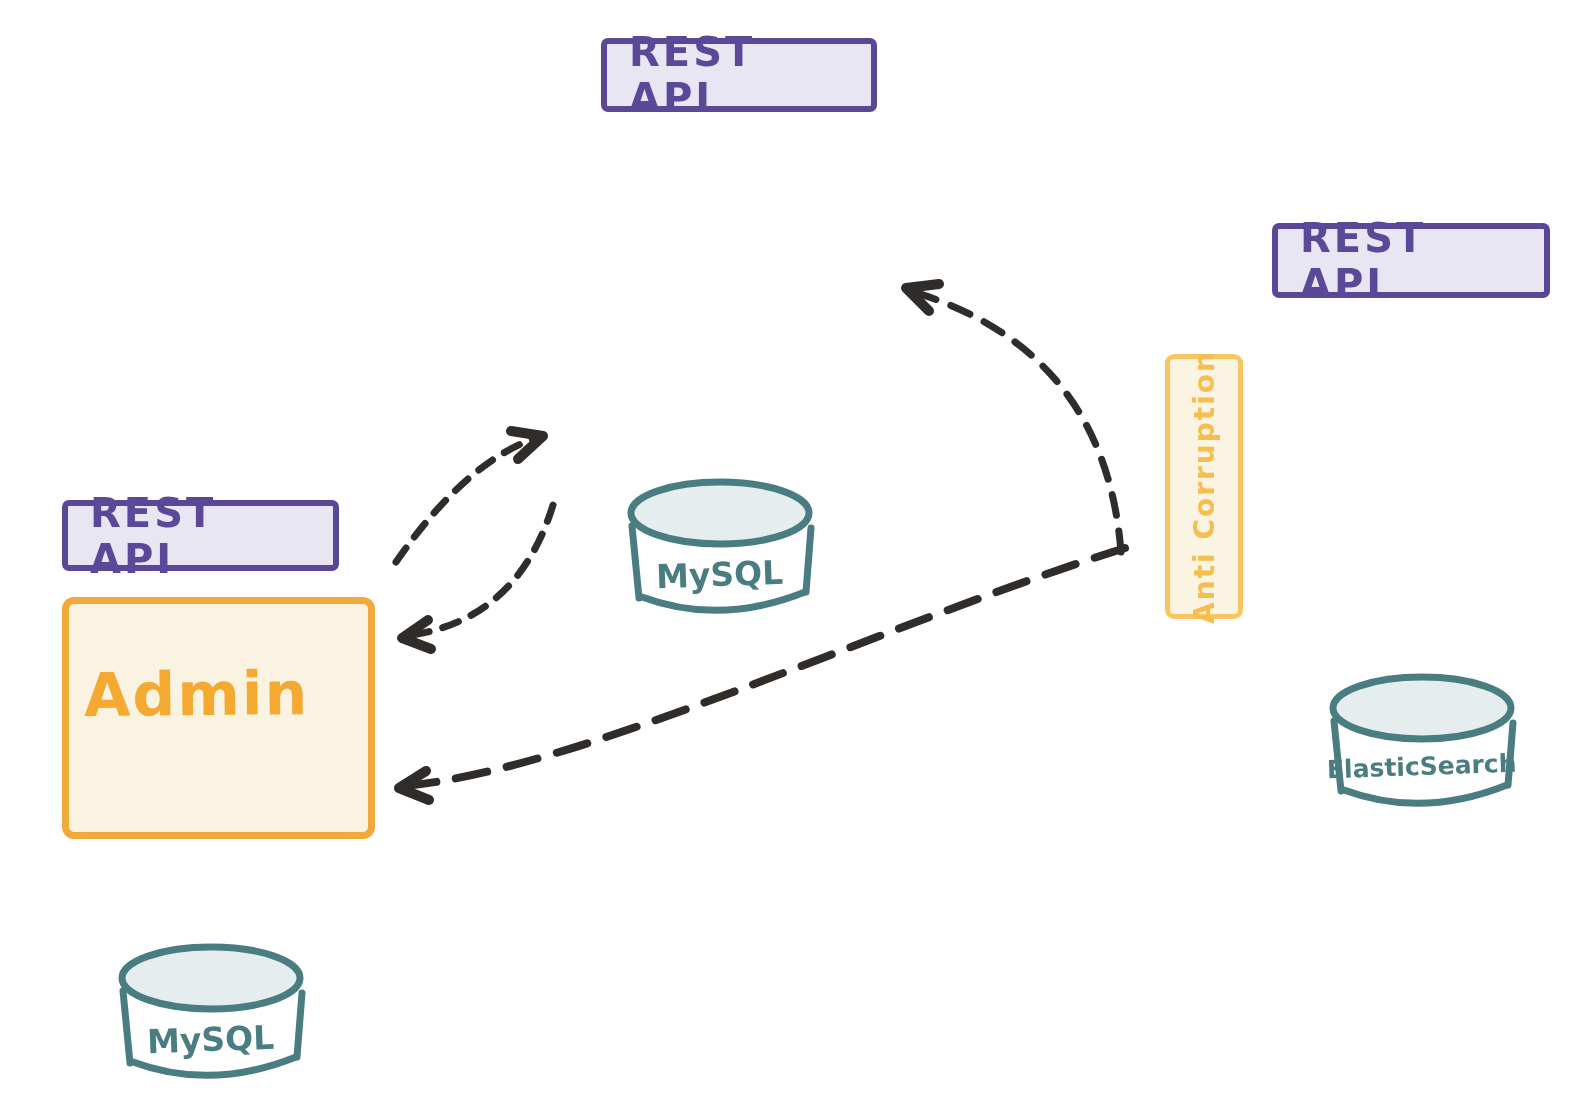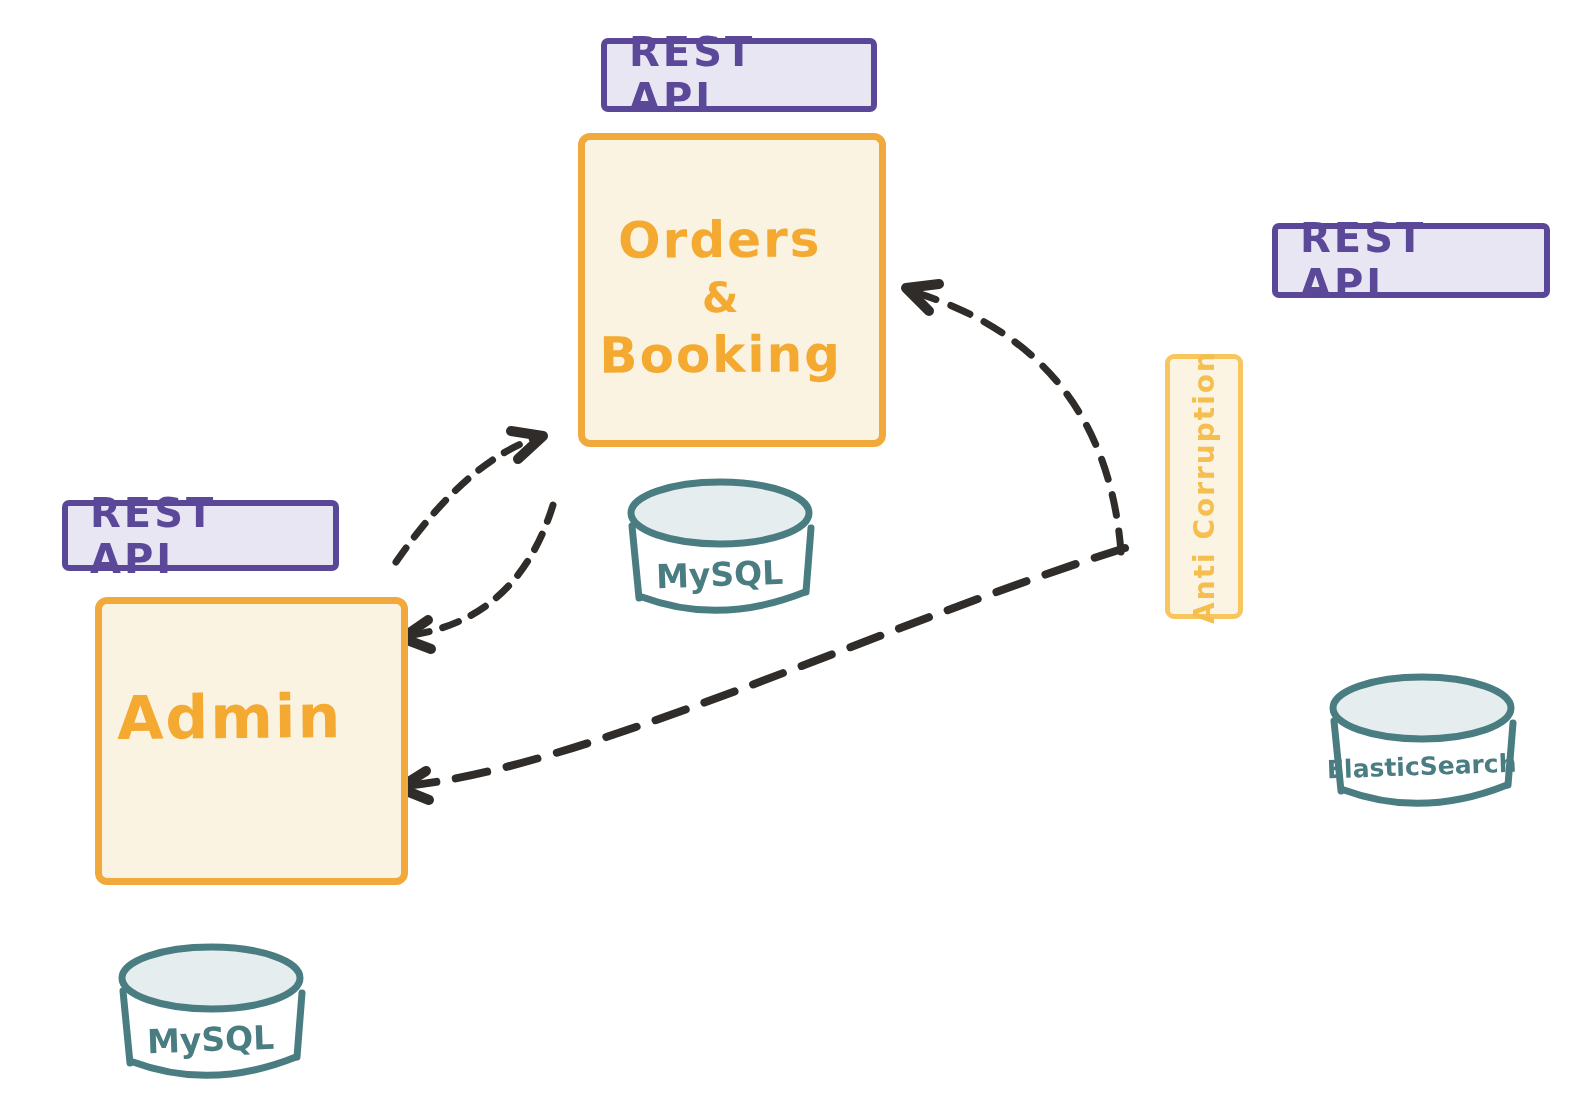--- a/index.html
+++ b/index.html
@@ -69,42 +69,35 @@
     <g stroke="#2F2C29" stroke-linecap="round" stroke-linejoin="round">
       <path d="M1125,548 C880,625 580,770 404,786" stroke-width="8" stroke-dasharray="32 20"></path>
       <path d="M426,771 L399,788 L429,800" stroke-width="10"></path>
     </g>
   </svg>
 
   <div class="api-label" style="left:601px;top:38px;width:276px;height:74px;">
     <span>REST API</span>
   </div>
 
-  <div class="service-box" style="left:578px;top:133px;width:308px;height:314px;">
-    <div class="name-orders">
-      <div class="line">Orders</div>
-      <div class="amp">&amp;</div>
-      <div class="line">Booking</div>
-    </div>
-  </div>
 
   <svg class="cyl" style="left:622px;top:476px;" width="196" height="150" viewBox="0 0 196 150">
     <path d="M10,48 L17,122 Q98,150 184,116 L189,50 Q98,88 10,48 Z" fill="#FFFFFF"></path>
     <ellipse cx="98" cy="37" rx="89" ry="31" fill="#E6EDEE" stroke="#4A7D82" stroke-width="7"></ellipse>
     <path d="M10,50 L17,122" stroke="#4A7D82" stroke-width="7" stroke-linecap="round"></path>
     <path d="M189,52 L184,116" stroke="#4A7D82" stroke-width="7" stroke-linecap="round"></path>
     <path d="M20,121 Q98,150 183,116" stroke="#4A7D82" stroke-width="7" stroke-linecap="round" fill="none"></path>
     <text class="db-text" x="98" y="110" text-anchor="middle" font-size="33" transform="rotate(-2 98 110)">MySQL</text>
   </svg>
 
   <div class="api-label" style="left:62px;top:500px;width:277px;height:71px;">
     <span>REST API</span>
   </div>
 
-  <div class="service-box" style="left:62px;top:597px;width:313px;height:288px;margin-left:33px;">
+  <div class="service-box" style="left:62px;top:597px;width:313px;height:242px;">
     <div class="big name-admin">Admin</div>
   </div>
 
   <svg class="cyl" style="left:113px;top:941px;" width="196" height="150" viewBox="0 0 196 150">
     <path d="M10,48 L17,122 Q98,150 184,116 L189,50 Q98,88 10,48 Z" fill="#FFFFFF"></path>
     <ellipse cx="98" cy="37" rx="89" ry="31" fill="#E6EDEE" stroke="#4A7D82" stroke-width="7"></ellipse>
     <path d="M10,50 L17,122" stroke="#4A7D82" stroke-width="7" stroke-linecap="round"></path>
     <path d="M189,52 L184,116" stroke="#4A7D82" stroke-width="7" stroke-linecap="round"></path>
     <path d="M20,121 Q98,150 183,116" stroke="#4A7D82" stroke-width="7" stroke-linecap="round" fill="none"></path>
     <text class="db-text" x="98" y="110" text-anchor="middle" font-size="33" transform="rotate(-2 98 110)">MySQL</text>

